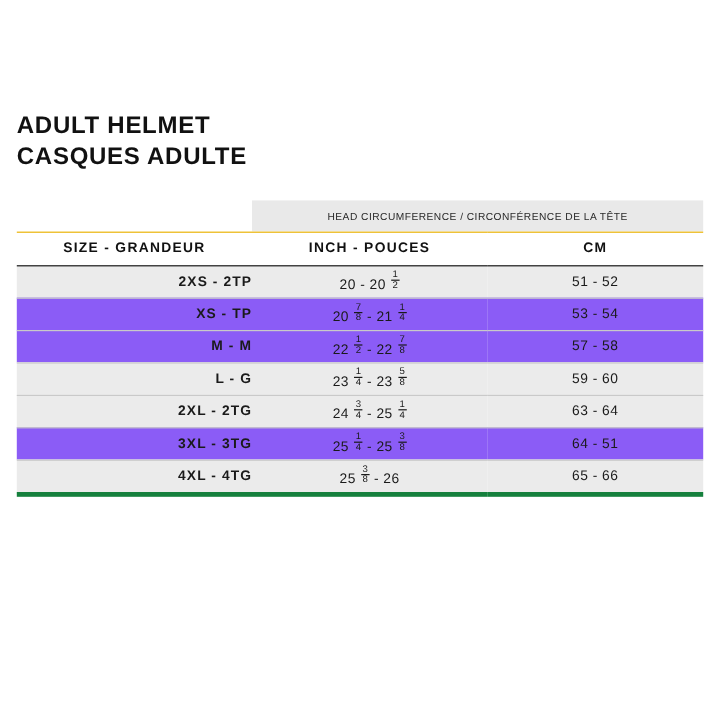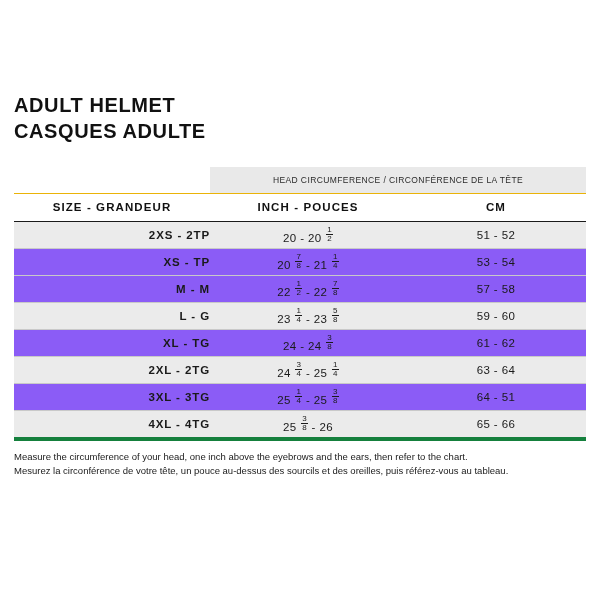--- a/index.html
+++ b/index.html
@@ -160,41 +160,32 @@
         <tr class="data-row plain">
           <td class="cell-size">M - M</td>
           <td class="cell-inch">22 <span class="frac"><span class="num">1</span><span class="den">2</span></span> - 22 <span class="frac"><span class="num">7</span><span class="den">8</span></span></td>
           <td class="cell-cm">57 - 58</td>
         </tr>
         <tr class="data-row shaded">
           <td class="cell-size">L - G</td>
           <td class="cell-inch">23 <span class="frac"><span class="num">1</span><span class="den">4</span></span> - 23 <span class="frac"><span class="num">5</span><span class="den">8</span></span></td>
           <td class="cell-cm">59 - 60</td>
         </tr>
-        <tr class="data-row plain">
-          <td class="cell-size">XL - TG</td>
-          <td class="cell-inch">24  - 24 <span class="frac"><span class="num">3</span><span class="den">8</span></span></td>
-          <td class="cell-cm">61 - 62</td>
-        </tr>
         <tr class="data-row shaded">
           <td class="cell-size">2XL - 2TG</td>
           <td class="cell-inch">24 <span class="frac"><span class="num">3</span><span class="den">4</span></span> - 25 <span class="frac"><span class="num">1</span><span class="den">4</span></span></td>
           <td class="cell-cm">63 - 64</td>
         </tr>
         <tr class="data-row plain">
           <td class="cell-size">3XL - 3TG</td>
           <td class="cell-inch">25 <span class="frac"><span class="num">1</span><span class="den">4</span></span> - 25 <span class="frac"><span class="num">3</span><span class="den">8</span></span></td>
           <td class="cell-cm">64 - 51</td>
         </tr>
         <tr class="data-row shaded">
           <td class="cell-size">4XL - 4TG</td>
           <td class="cell-inch">25 <span class="frac"><span class="num">3</span><span class="den">8</span></span> - 26 </td>
           <td class="cell-cm">65 - 66</td>
         </tr>
       </tbody>
   </table>
 
-  <div class="notes">
-    <div>Measure the circumference of your head, one inch above the eyebrows and the ears, then refer to the chart.</div>
-    <div>Mesurez la circonférence de votre tête, un pouce au-dessus des sourcils et des oreilles, puis référez-vous au tableau.</div>
-  </div>
 
 </div>
 
 </body></html>

